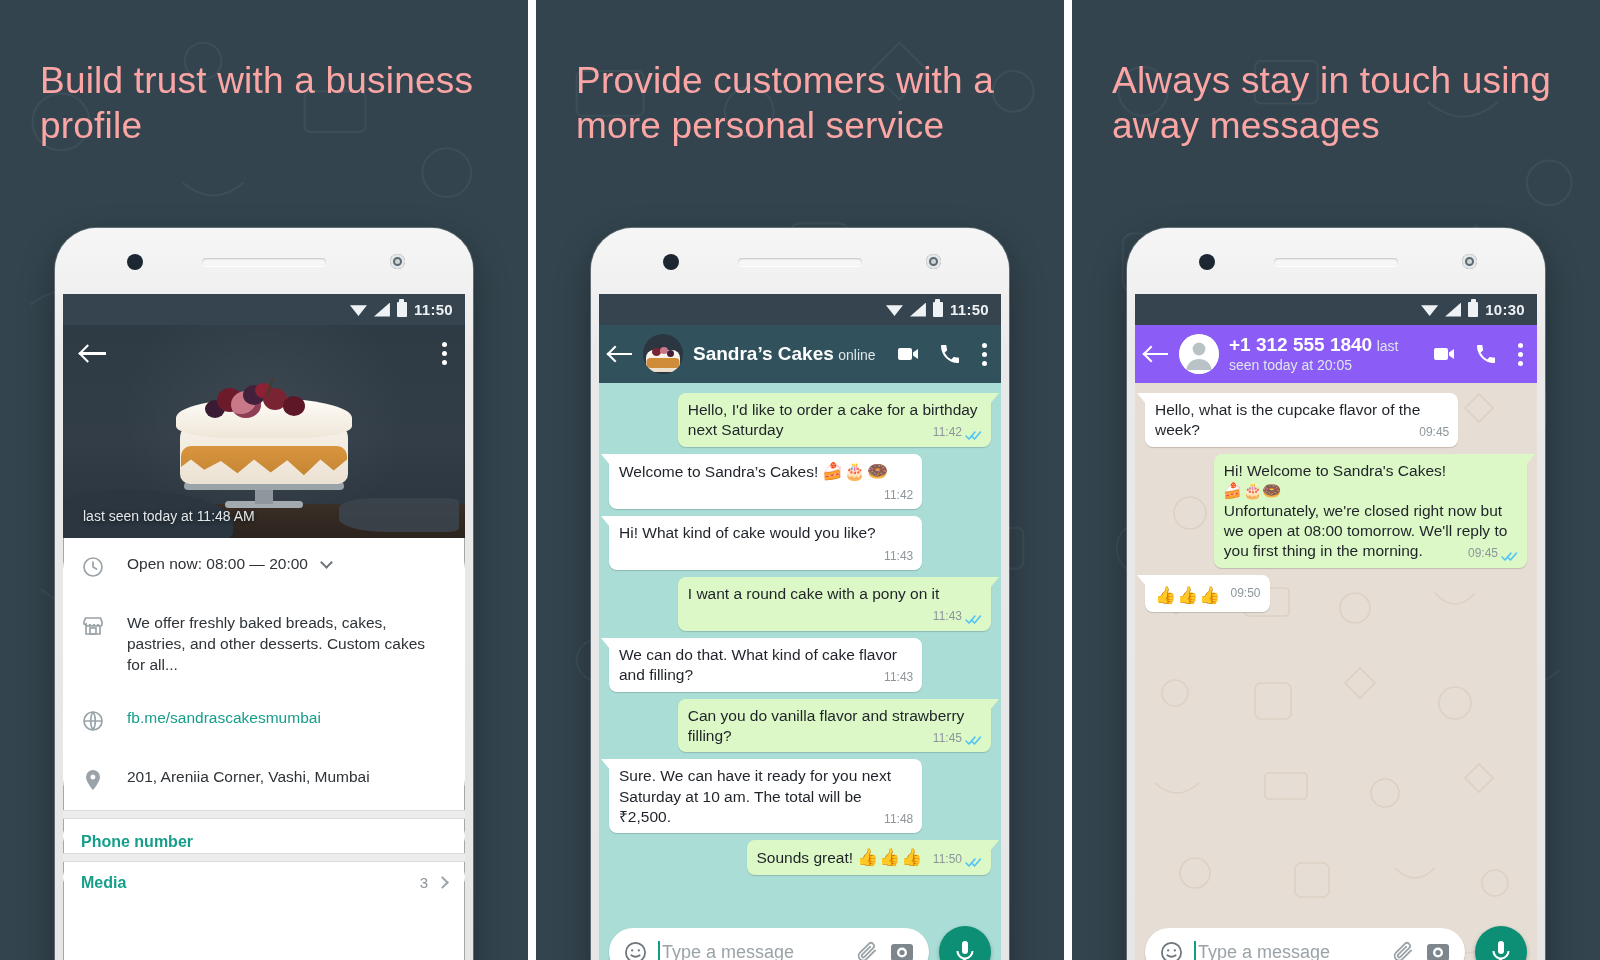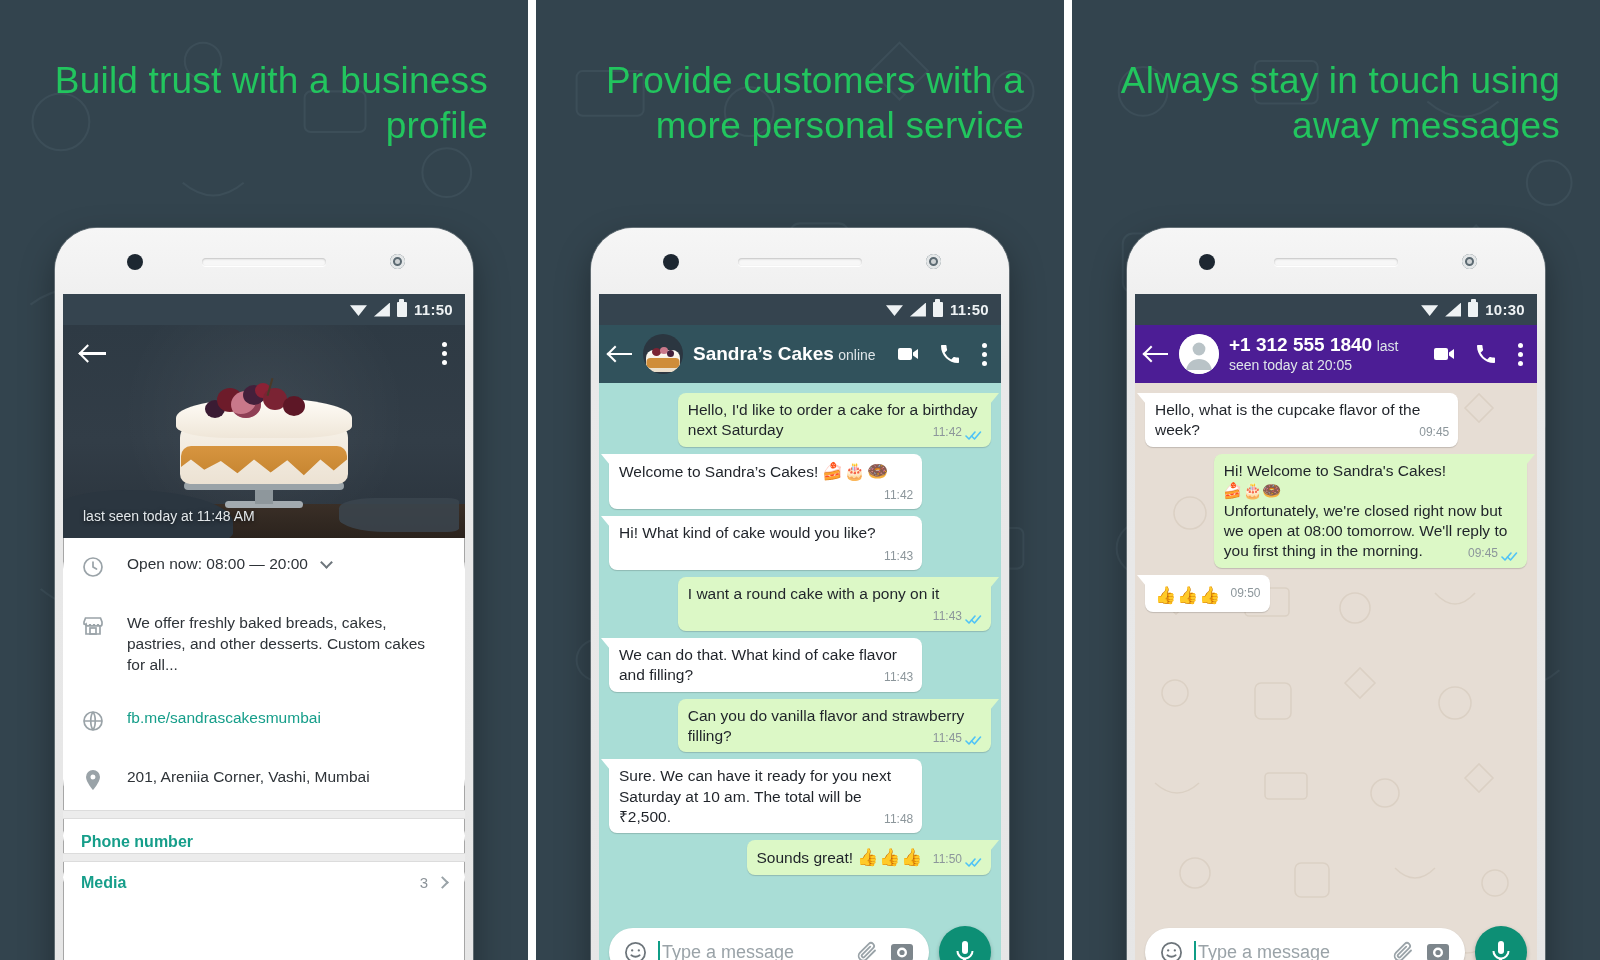--- a/index.html
+++ b/index.html
@@ -26,25 +26,25 @@
     overflow: hidden;
   }
   .panel .doodle {
     position: absolute; inset: 0;
     opacity: .40;
     pointer-events: none;
   }
   .panel-title {
     position: relative;
     z-index: 2;
-    color: #22c55e;
+    color: #fca5a5;
     font-size: 37px;
     font-weight: 400;
     line-height: 1.22;
-    text-align: right;
+    text-align: left;
     padding: 58px 40px 0 40px;
     letter-spacing: .2px;
   }
 
   
   .phone {
     position: absolute;
     left: 50%;
     transform: translateX(-50%);
     top: 228px;
@@ -214,21 +214,21 @@
   .media-row { display:flex; align-items:center; justify-content:space-between; padding: 12px 18px 0;}
   .media-label { color:#169e8a; font-size:16px; font-weight:700;}
   .media-right { display:flex; align-items:center; gap:10px; color:#8c9399; font-size:15px;}
   .chev-r { width:9px;height:9px; border-right:2px solid #9aa3a8; border-top:2px solid #9aa3a8; transform:rotate(45deg);}
 
   
   .chatbar {
     height: 58px; background:#31525c;
     display:flex; align-items:center; padding: 0 14px 0 10px; gap: 10px;
   }
-  .chatbar.v3 { background:#4c1d95; }
+  .chatbar.v3 { background:#8b5cf6; }
   .cb-back { width:24px; height:20px; position:relative; flex:0 0 24px;}
   .cb-back::before { content:""; position:absolute; left:0; top:9px; width:23px; height:2.4px; background:#fff;}
   .cb-back::after { content:""; position:absolute; left:0; top:4px; width:10px; height:10px; border-left:2.4px solid #fff; border-bottom:2.4px solid #fff; transform:rotate(45deg);}
   .cb-avatar { width:40px; height:40px; border-radius:50%; overflow:hidden; flex:0 0 40px; position:relative; background:#2b3640;}
   .cb-avatar .mini-cake { position:absolute; left:50%; transform:translateX(-50%); bottom:2px; width:34px; height:22px; background:linear-gradient(180deg,#fffdf8,#e9dcc8); border-radius:8px 8px 4px 4px;}
   .cb-avatar .mini-drip { position:absolute; left:50%; transform:translateX(-50%); bottom:6px; width:33px; height:10px; background:#cf8d3a; border-radius:4px;}
   .cb-avatar .mini-fruit { position:absolute; border-radius:50%; }
   .cb-avatar .mf1 { width:9px;height:8px;background:#7a2333; left:9px; bottom:18px;}
   .cb-avatar .mf2 { width:8px;height:7px;background:#c9788a; left:17px; bottom:20px;}
   .cb-avatar .mf3 { width:7px;height:7px;background:#43203b; left:24px; bottom:17px;}

